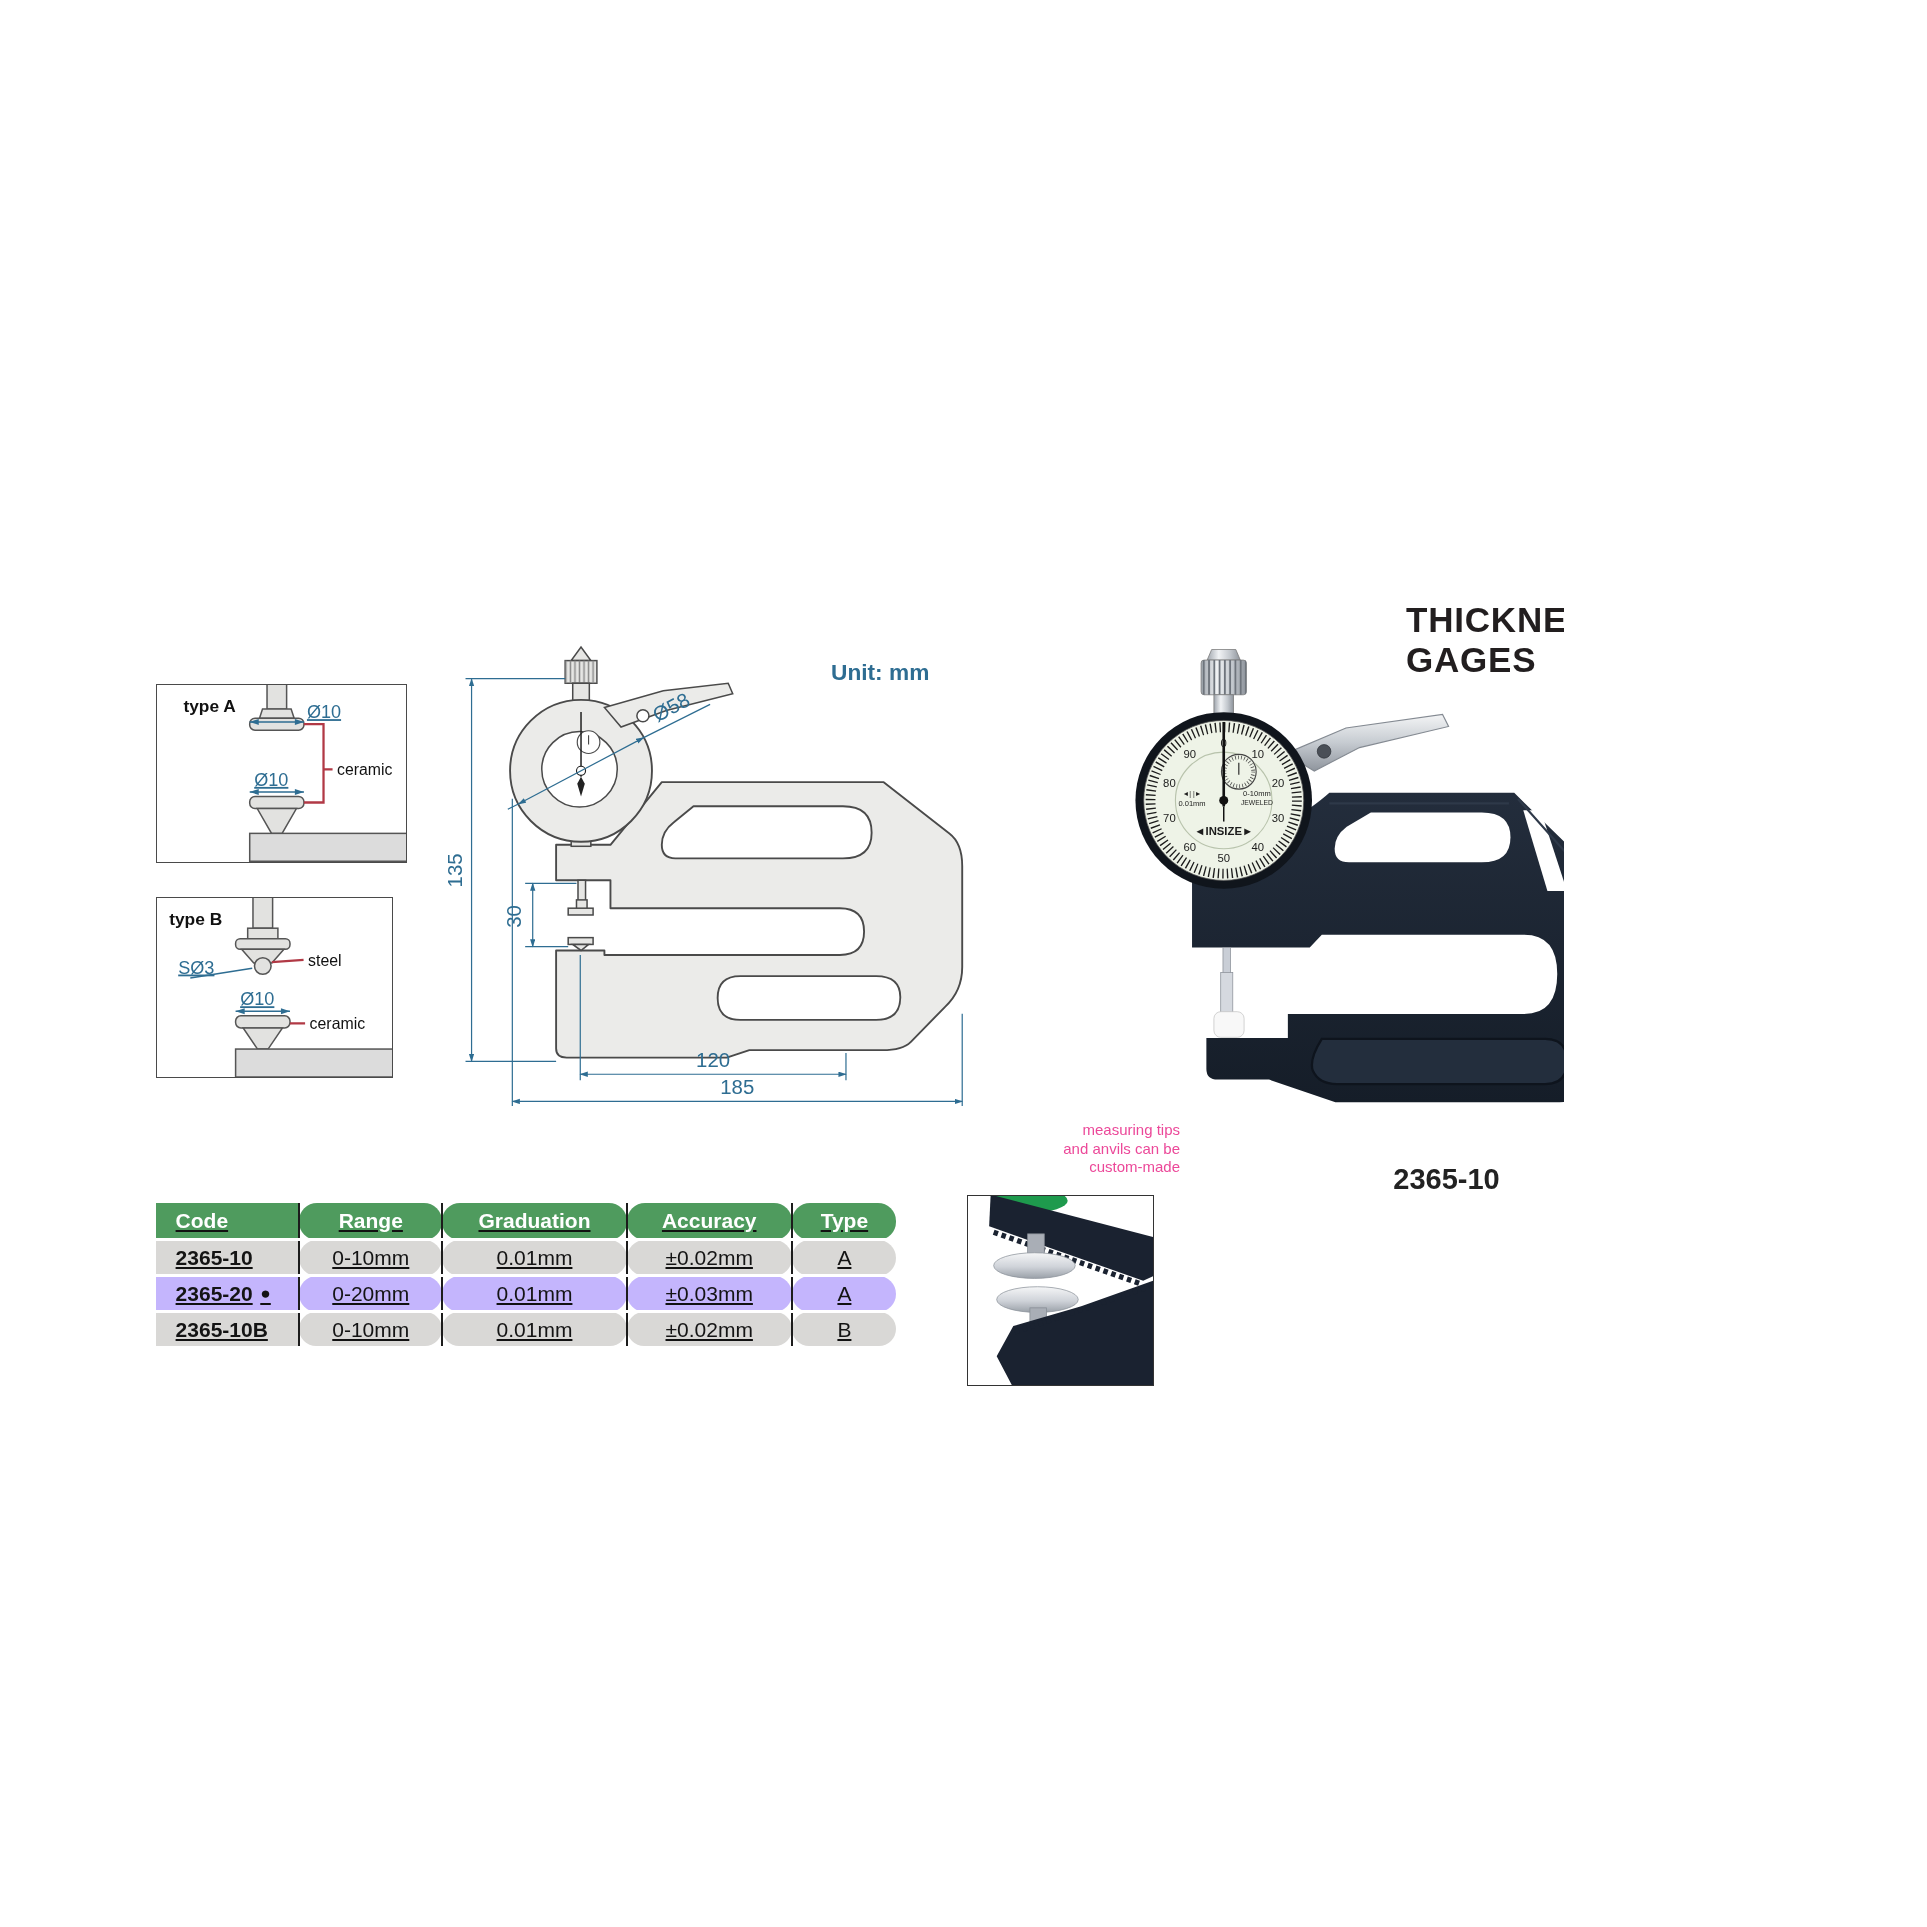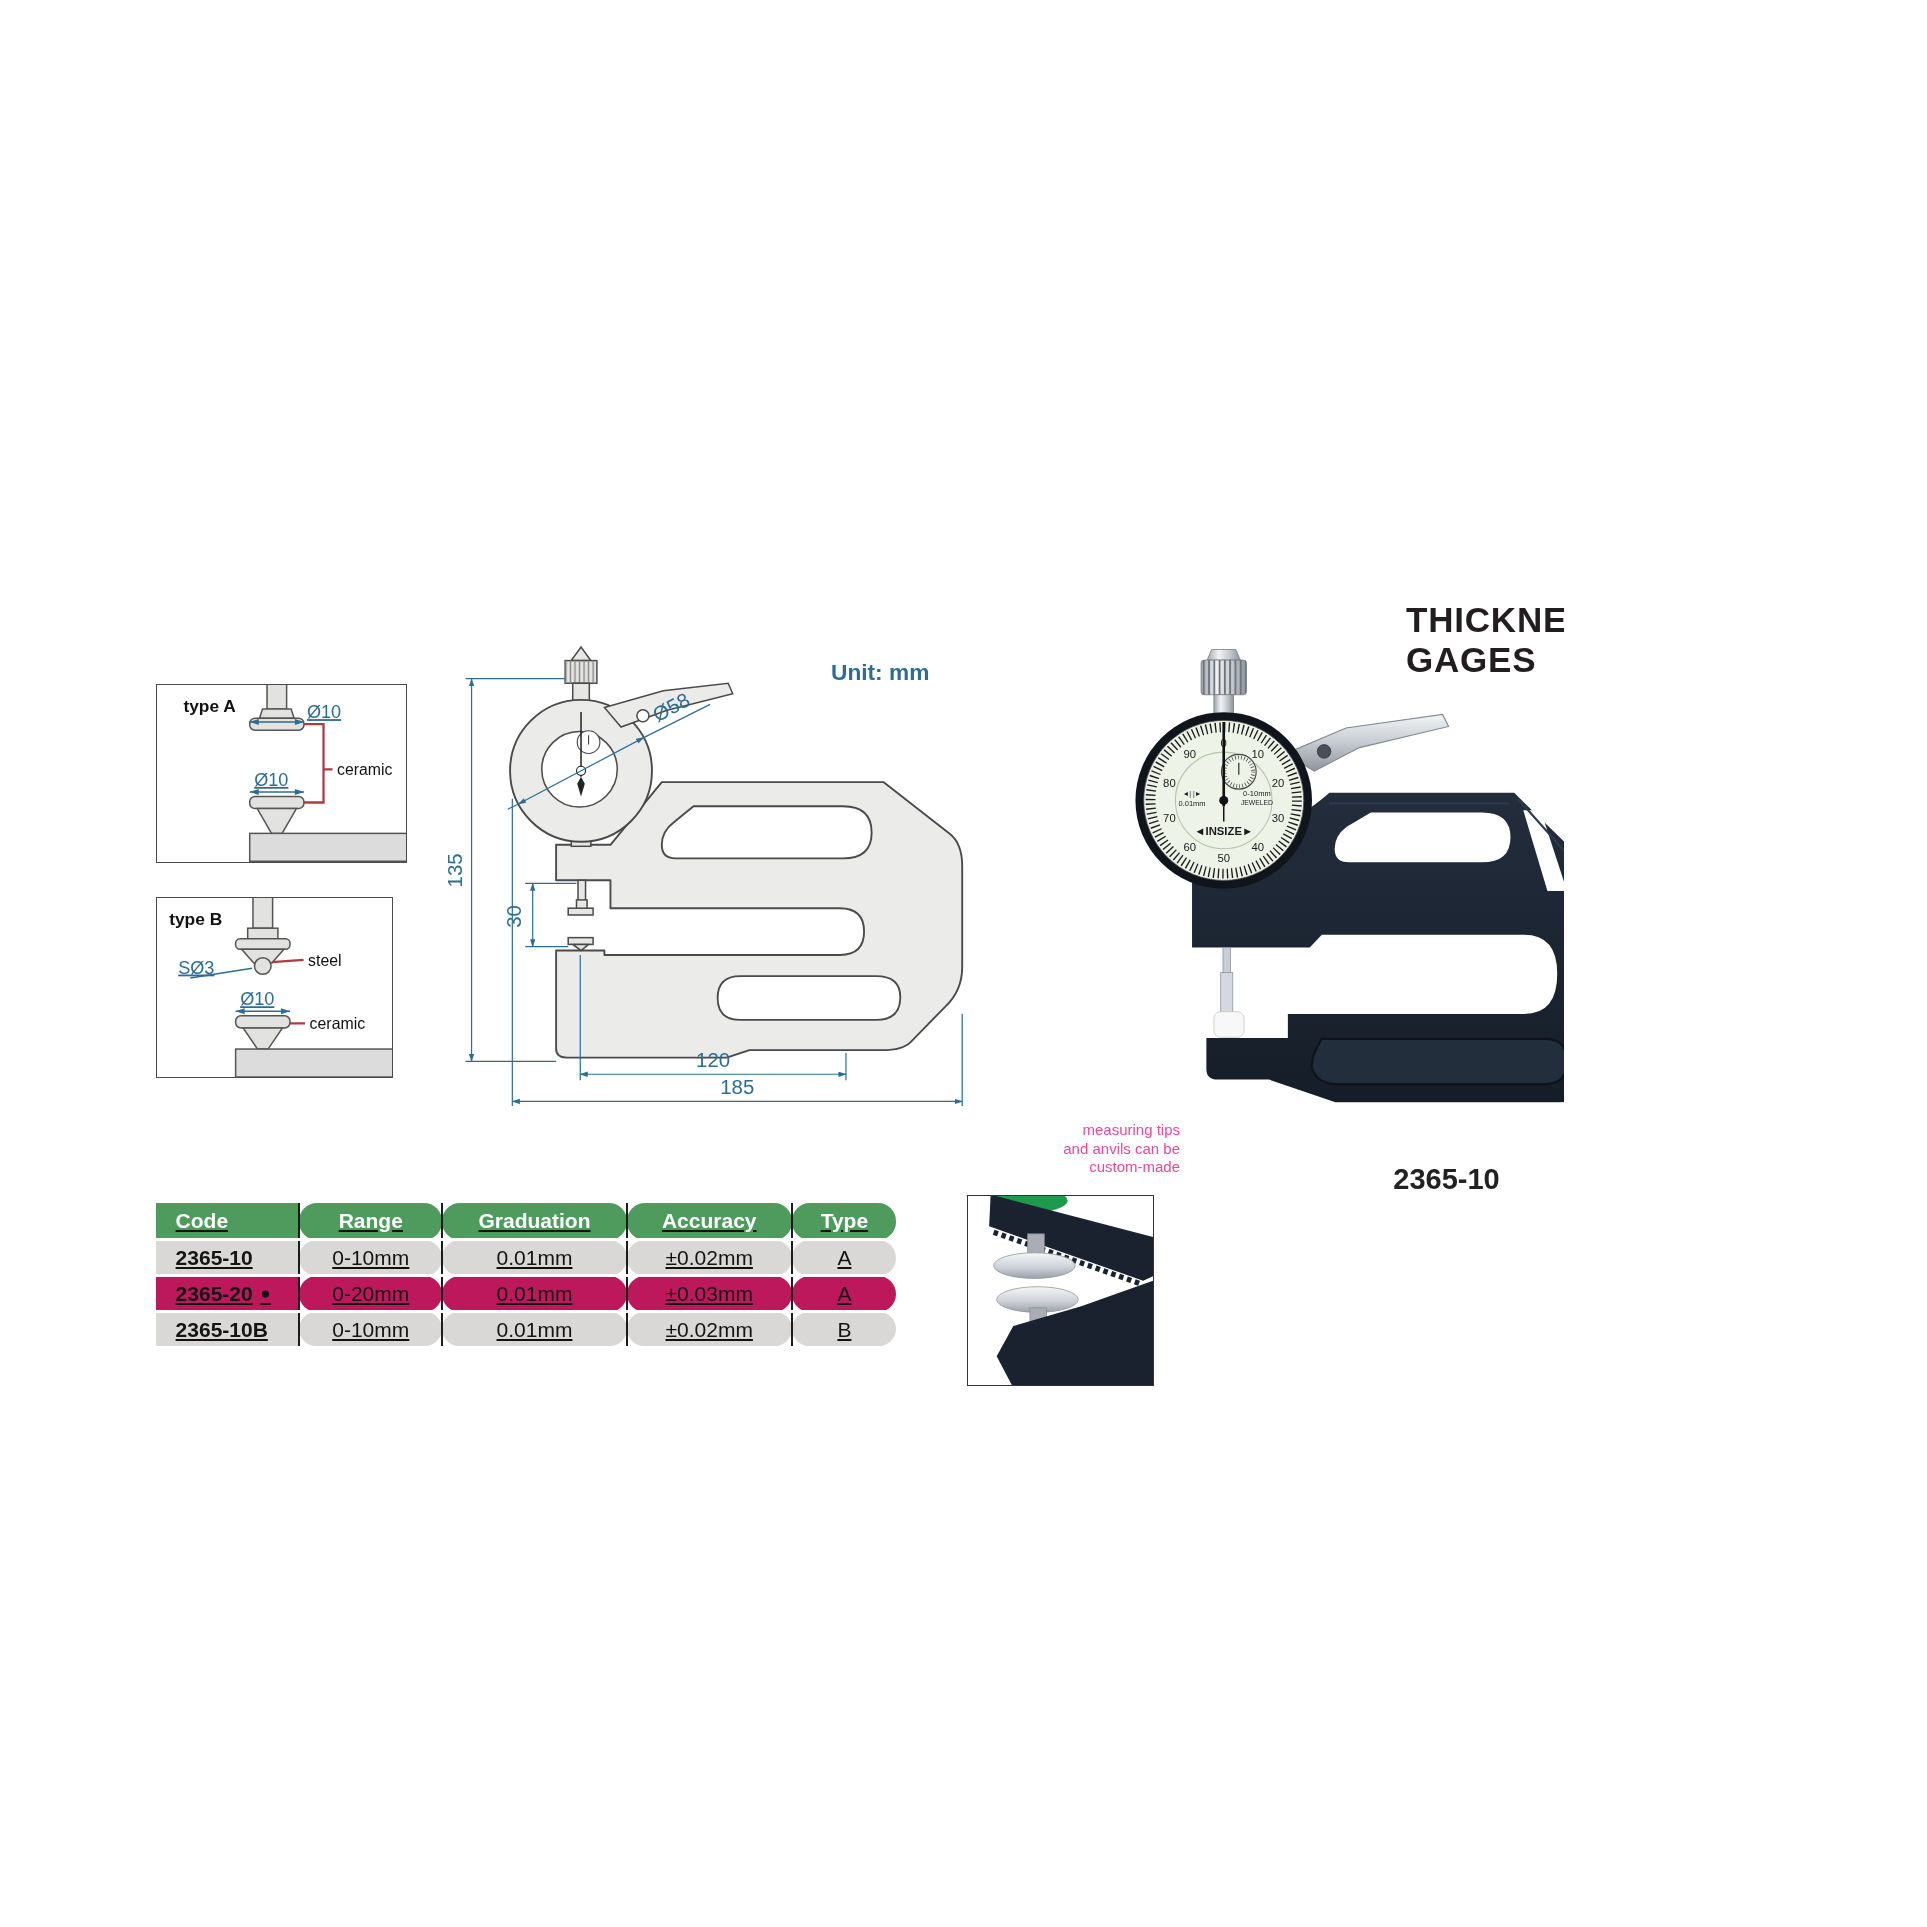--- a/index.html
+++ b/index.html
@@ -12,21 +12,21 @@
   .caption{font-size:15px;line-height:1.24;text-align:right;color:#ec4899;}
   .model-label{font-size:29px;font-weight:bold;text-align:center;color:#222;}
   .mini-photo{border:1.5px solid #333;background:#fff;}
   
   table.specs{border-collapse:collapse;table-layout:fixed;width:740px;}
   table.specs th{background:#4f9b5e;color:#fff;font-size:21px;font-weight:bold;height:35px;padding:0;}
   table.specs td{font-size:21px;height:33px;padding:0;text-align:center;color:#141414;}
   table.specs th.l,table.specs td.l{text-align:left;padding-left:19.6px;}
   table.specs td.code{font-weight:bold;}
   table.specs tr.g td{background:#d9d8d6;}
-  table.specs tr.w td{background:#be185d;}
+  table.specs tr.w td{background:#c4b5fd;}
   table.specs th+th, table.specs td+td{border-left:2.3px solid #1c1c1c;border-radius:18px;}
   table.specs tbody tr td{border-top:3px solid #fff;}
   .dot{font-size:17.4px;margin-left:7.6px;vertical-align:1.5px;}
   
   svg text{font-family:"Liberation Sans", sans-serif;}
   .dimtxt{fill:#2e6d92;font-size:27px;}
   .dimtxt-u{fill:#2e6d92;font-size:24px;text-decoration:underline;}
   .boxlbl{font-size:23px;font-weight:bold;fill:#111;}
   .mat{font-size:21px;fill:#111;}
 </style>

